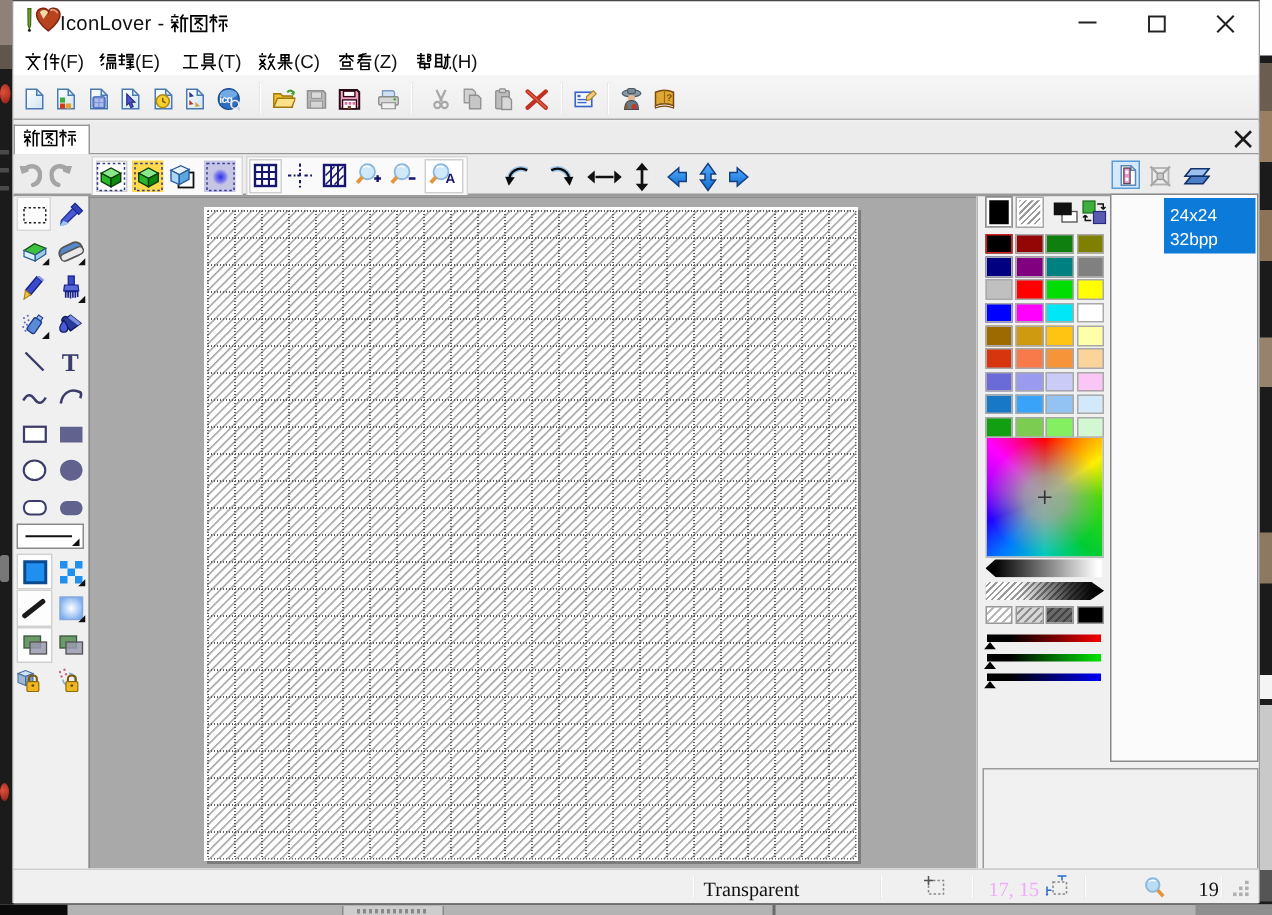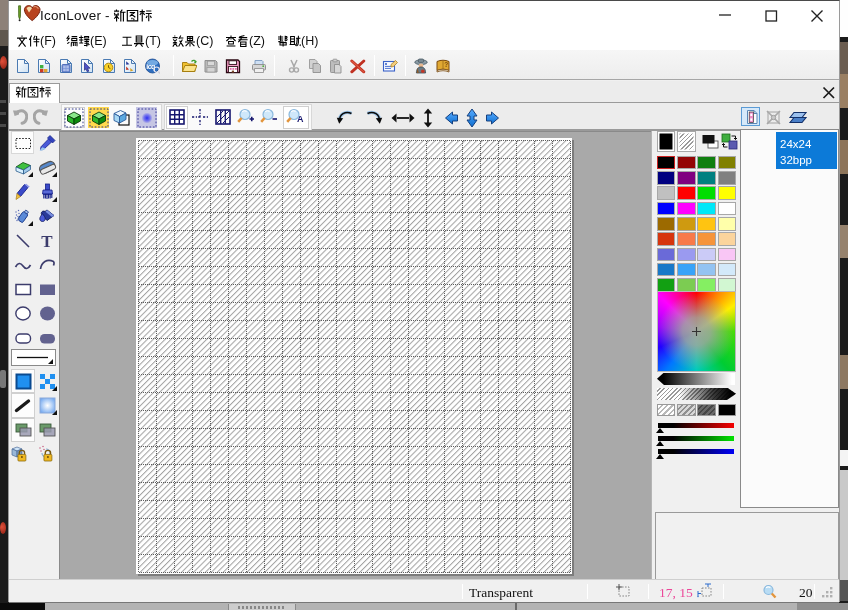--- a/index.html
+++ b/index.html
@@ -724,32 +724,32 @@
 <div class="abs" style="left:462px;top:583.5px;width:1px;height:15px;background:#b0b0b0;border-right:1px solid #fff"></div>
 <div class="abs" style="left:586.5px;top:583.5px;width:1px;height:15px;background:#b0b0b0;border-right:1px solid #fff"></div>
 <div class="abs" style="left:648px;top:583.5px;width:1px;height:15px;background:#b0b0b0;border-right:1px solid #fff"></div>
 <div class="abs" style="left:723px;top:583.5px;width:1px;height:15px;background:#b0b0b0;border-right:1px solid #fff"></div>
 <div class="abs" style="left:813.5px;top:583.5px;width:1px;height:15px;background:#b0b0b0;border-right:1px solid #fff"></div>
 <div class="abs" style="left:469px;top:585px;font-family:'Liberation Serif',serif;font-size:13.5px;color:#111">Transparent</div>
 <svg class="ico" style="left:615px;top:583px" width="16" height="15" viewBox="0 0 16 15">
     <rect x="4" y="4" width="10" height="9" fill="none" stroke="#888" stroke-width="1" stroke-dasharray="1.6 1.4"></rect>
     <path d="M1 4 H7 M4 1 V7" stroke="#555" stroke-width="1"></path>
   </svg>
-<div class="abs" style="left:659px;top:585px;font-family:'Liberation Serif',serif;font-size:13.5px;color:#ec4899">17, 15</div>
+<div class="abs" style="left:659px;top:585px;font-family:'Liberation Serif',serif;font-size:13.5px;color:#f0abfc">17, 15</div>
 <svg class="ico" style="left:697px;top:583px" width="16" height="15" viewBox="0 0 16 15">
     <rect x="5" y="5" width="9" height="8" fill="none" stroke="#888" stroke-width="1" stroke-dasharray="1.6 1.4"></rect>
     <path d="M8 1 H14 M11 1 V4 M1 8 V13 M1 10.5 H4" stroke="#2a6acc" stroke-width="1"></path>
     <path d="M2 13 L1 14.5 L0 13" fill="#2a6acc"></path>
   </svg>
 <svg class="ico" style="left:762px;top:583.5px" width="15" height="15" viewBox="0 0 15 15">
     <circle cx="6.5" cy="6" r="4.5" fill="#b8dcf4" stroke="#8ab8dd" stroke-width="1.2"></circle>
     <path d="M4 3.8 C5 2.8 7 2.7 8.4 3.5" stroke="#fff" stroke-width="1.1" fill="none"></path>
     <line x1="9.8" y1="9.5" x2="13.5" y2="13.5" stroke="#e2953d" stroke-width="2.4"></line>
   </svg>
-<div class="abs" style="left:799px;top:585px;font-family:'Liberation Serif',serif;font-size:13.5px;color:#111">20</div>
+<div class="abs" style="left:799px;top:585px;font-family:'Liberation Serif',serif;font-size:13.5px;color:#111">19</div>
 <svg class="ico" style="left:822px;top:587px" width="11" height="11" viewBox="0 0 11 11">
     <g fill="#b0b0b0">
       <rect x="8" y="0" width="2.4" height="2.4"></rect>
       <rect x="8" y="4" width="2.4" height="2.4"></rect>
       <rect x="4" y="4" width="2.4" height="2.4"></rect>
       <rect x="8" y="8" width="2.4" height="2.4"></rect>
       <rect x="4" y="8" width="2.4" height="2.4"></rect>
       <rect x="0" y="8" width="2.4" height="2.4"></rect>
     </g>
   </svg>

